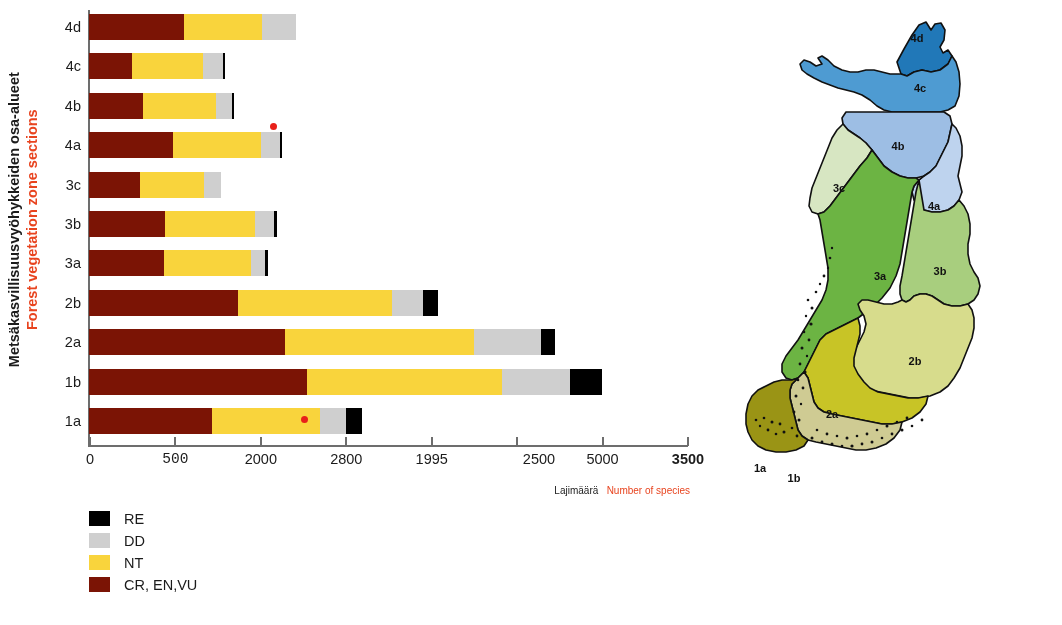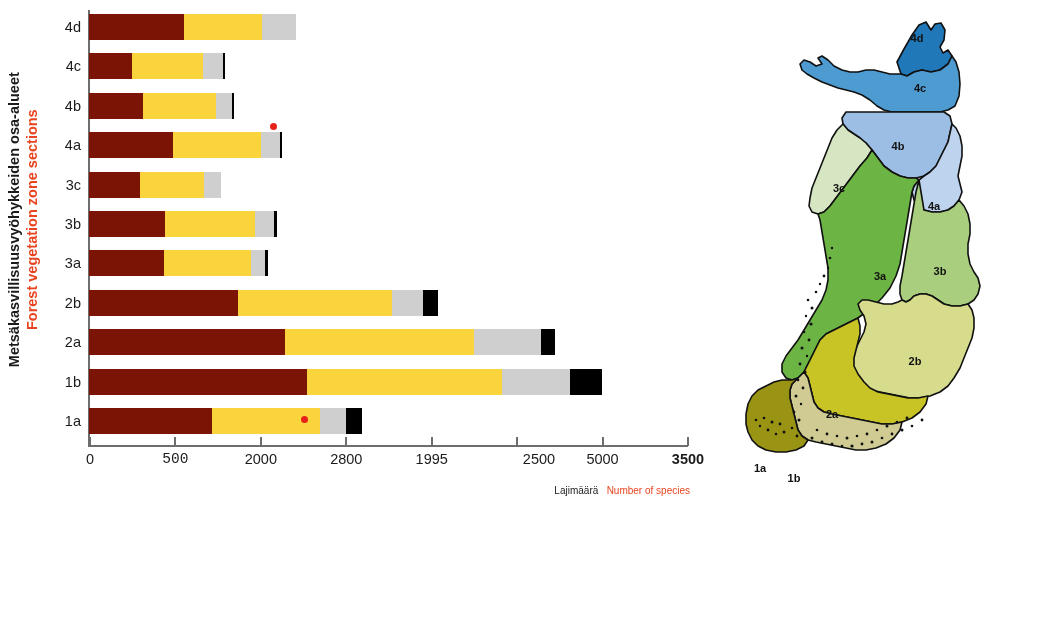--- a/index.html
+++ b/index.html
@@ -274,20 +274,38 @@
       <div class="xtick" style="left: 687px;"></div>
       <div class="xtlabel" style="left: 688px; font-weight: bold;">3500</div>
     </div>
 
   <div id="xaxis-title">
     <span class="fi">Lajimäärä</span>
     <span>&nbsp;</span>
     <span class="en">Number of species</span>
   </div>
 
+  <div id="legend">
+      <div class="legend-item">
+        <span class="legend-swatch" style="background: rgb(0, 0, 0);"></span>
+        <span class="legend-label">RE</span>
+      </div>
+      <div class="legend-item">
+        <span class="legend-swatch" style="background: rgb(207, 207, 207);"></span>
+        <span class="legend-label">DD</span>
+      </div>
+      <div class="legend-item">
+        <span class="legend-swatch" style="background: rgb(249, 212, 60);"></span>
+        <span class="legend-label">NT</span>
+      </div>
+      <div class="legend-item">
+        <span class="legend-swatch" style="background: rgb(123, 20, 5);"></span>
+        <span class="legend-label">CR, EN,VU</span>
+      </div>
+    </div>
 
   <div id="map">
     <svg width="350" height="500" viewBox="0 0 350 500">
       <g stroke="#111111" stroke-width="1.6" stroke-linejoin="round">
 
         <path fill="#2178b8" d="M185,62 L192,49 L200,35 L207,25 L214,22 L219,30 L223,24 L229,23 L233,30 L232,40 L228,47 L231,53 L236,50 L240,56 L236,64 L228,70 L219,72 L210,70 L202,72 L195,76 L189,74 Z"></path>
 
         <path fill="#4e9bd2" d="M189,74 L195,76 L202,72 L210,70 L219,72 L228,70 L236,64 L240,56 L244,62 L247,72 L248,84 L247,96 L243,106 L236,110 L228,112 L217,112 L206,112 L196,112 L188,112 L180,112 L172,110 L165,106 L158,100 L150,95 L142,92 L134,90 L126,88 L118,85 L110,82 L102,78 L95,74 L90,70 L88,64 L92,60 L98,62 L104,66 L110,64 L106,58 L110,56 L116,60 L122,66 L130,70 L138,72 L146,72 L154,70 L162,70 L170,72 L178,74 Z"></path>
 
         <path fill="#9dbee4" d="M134,112 L145,112 L156,112 L168,112 L180,112 L190,112 L200,112 L212,112 L222,112 L232,112 L238,116 L240,124 L238,133 L236,142 L232,150 L228,158 L224,166 L218,172 L212,176 L204,178 L196,178 L188,176 L180,172 L172,166 L166,158 L160,150 L154,143 L148,138 L142,134 L136,130 L131,124 L130,118 Z"></path>

